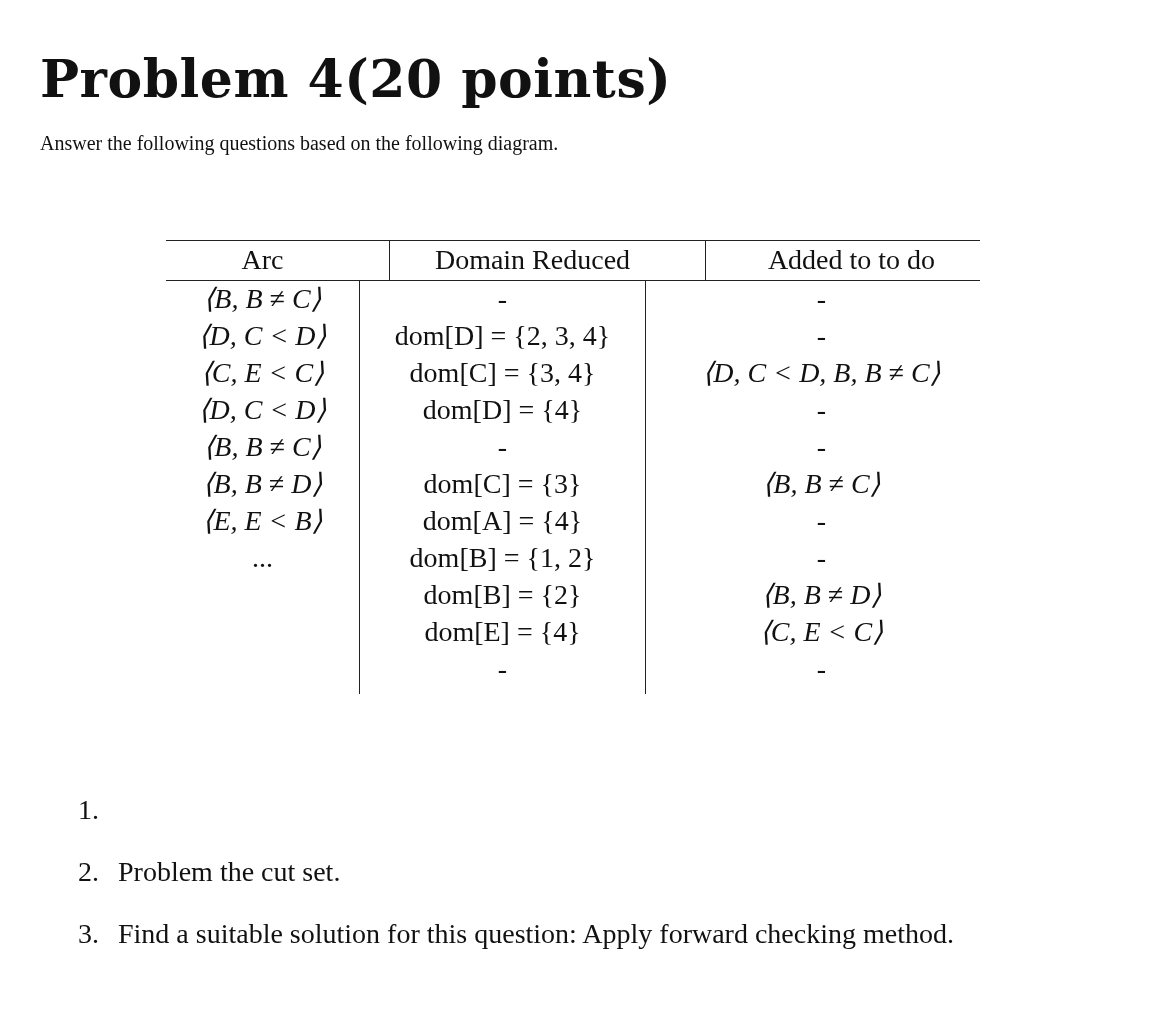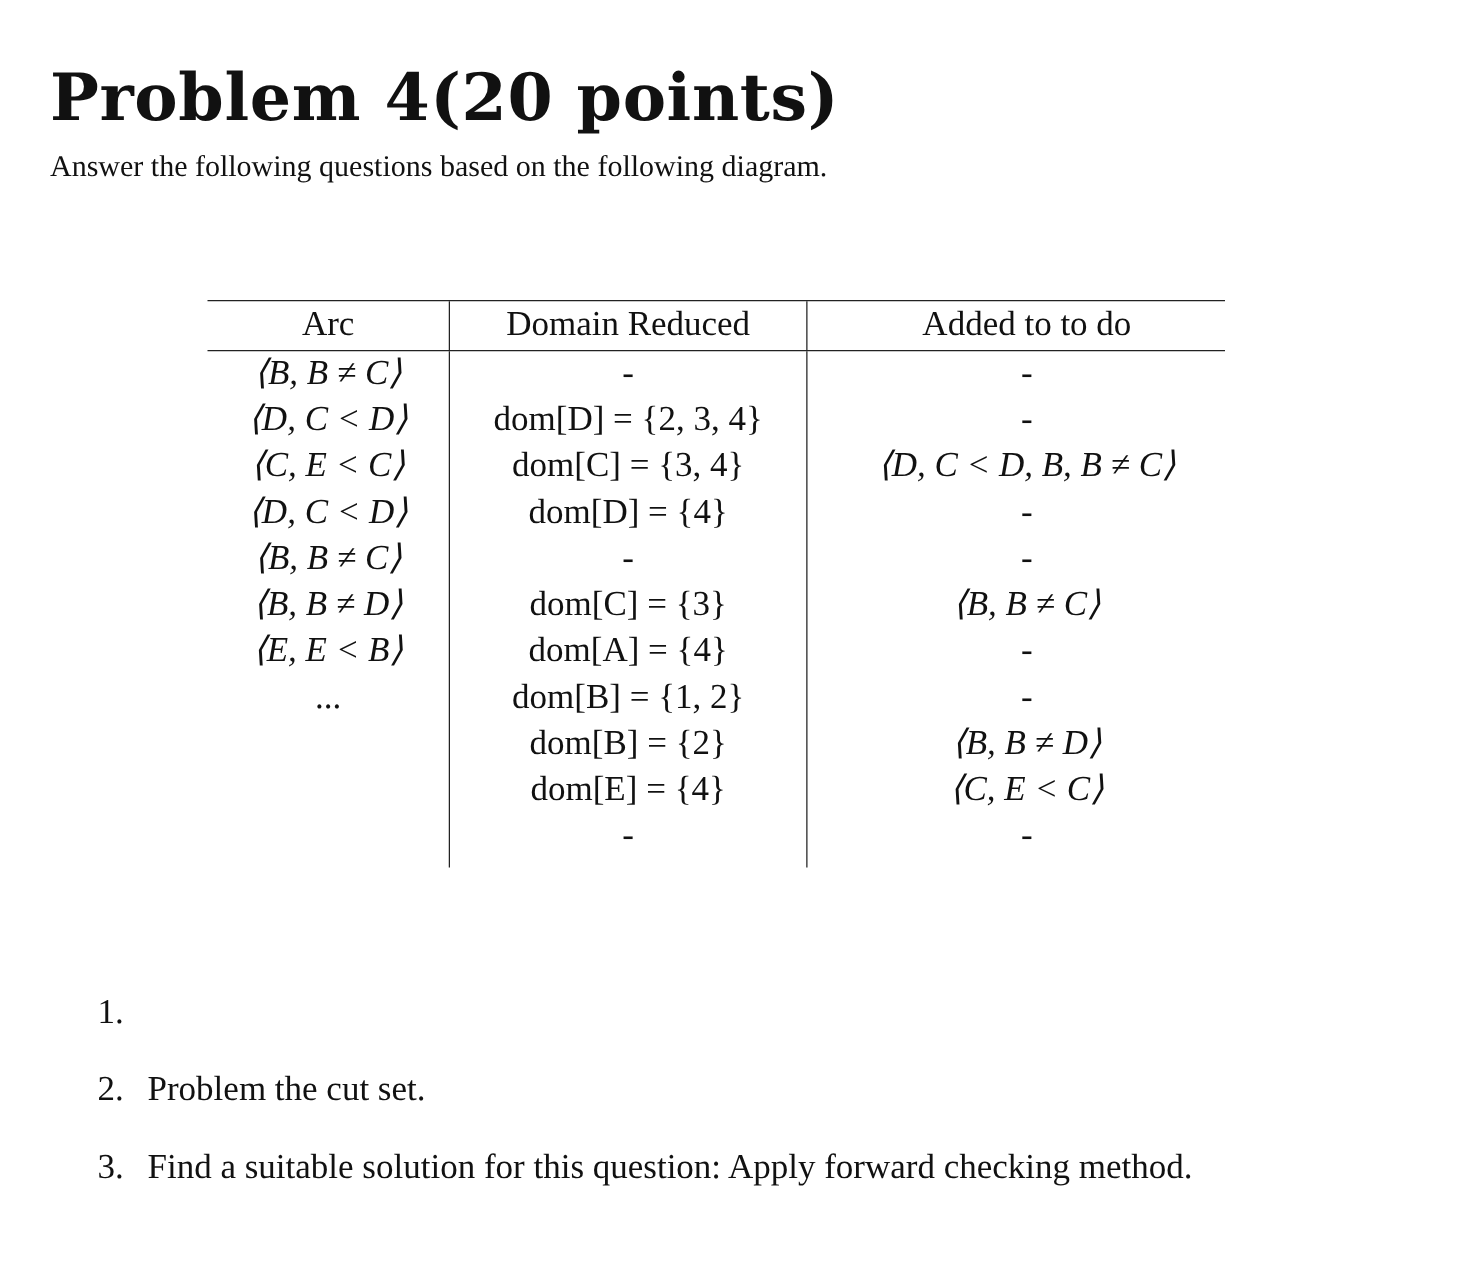--- a/index.html
+++ b/index.html
@@ -6,28 +6,28 @@
   body {
     width: 1176px; height: 1016px; position: relative; overflow: hidden;
     font-family: "DejaVu Serif", "Liberation Serif", serif; color: #111;
   }
   .title {
     position: absolute; left: 40px; top: 48px;
     font-size: 52px; font-weight: bold; letter-spacing: 0.5px;
     font-family: "DejaVu Serif", serif;
   }
   .intro {
-    position: absolute; left: 40px; top: 121px;
-    font-size: 24px; font-family: "Liberation Serif", serif;
+    position: absolute; left: 40px; top: 132px;
+    font-size: 20px; font-family: "Liberation Serif", serif;
   }
   .tbl {
     position: absolute; left: 166px; top: 240px; width: 814px;
     font-family: "Liberation Serif", serif; font-size: 28px;
   }
-  .hdr { display: flex; border-top: 1.5px solid #222; border-bottom: 1.5px solid #222; height: 39px; }
+  .hdr { display: flex; border-top: 1.5px solid #222; border-bottom: 1.5px solid #222; height: 39px; gap: 30px; }
   .col-a { width: 193px; text-align: center; }
   .col-b { width: 285px; text-align: center; border-left: 1.5px solid #222; }
   .col-c { flex: 1; text-align: center; border-left: 1.5px solid #222; padding-left: 17px; }
   .hdr div { line-height: 38px; }
   .body { display: flex; }
   .body .col-a, .body .col-b, .body .col-c { padding-bottom: 6px; }
   .row { height: 37px; line-height: 36px; white-space: nowrap; }
   .math { font-style: italic; }
   .list {
     position: absolute; left: 78px; top: 790px;

